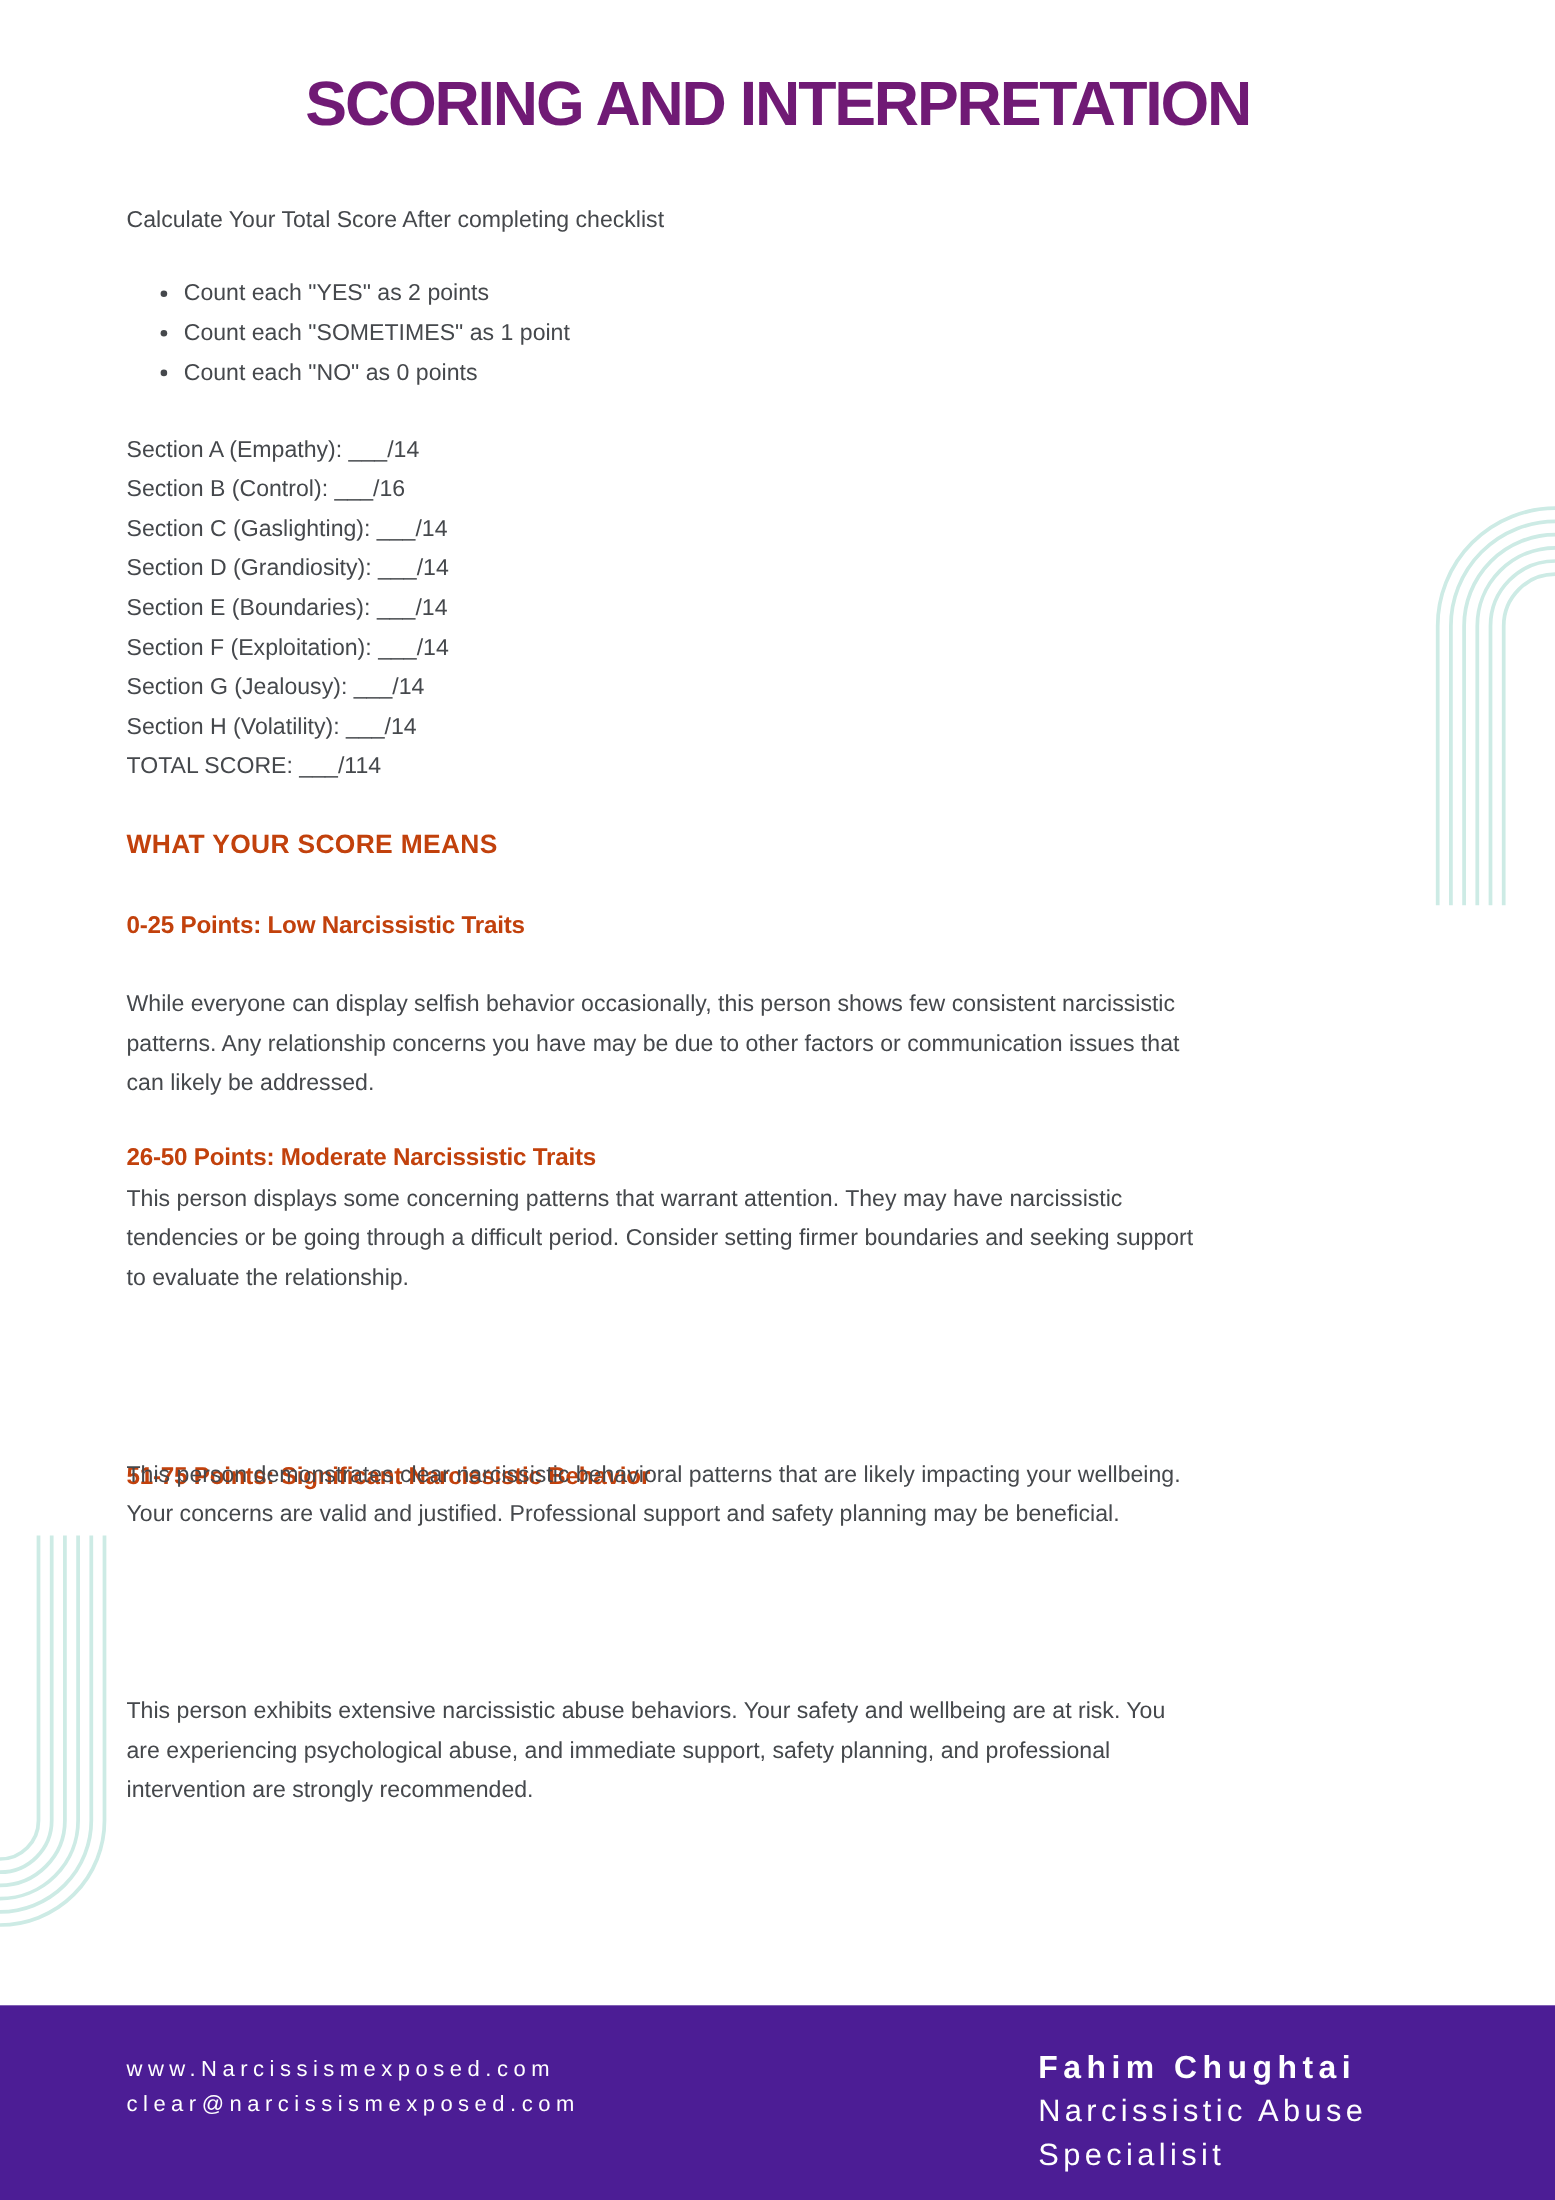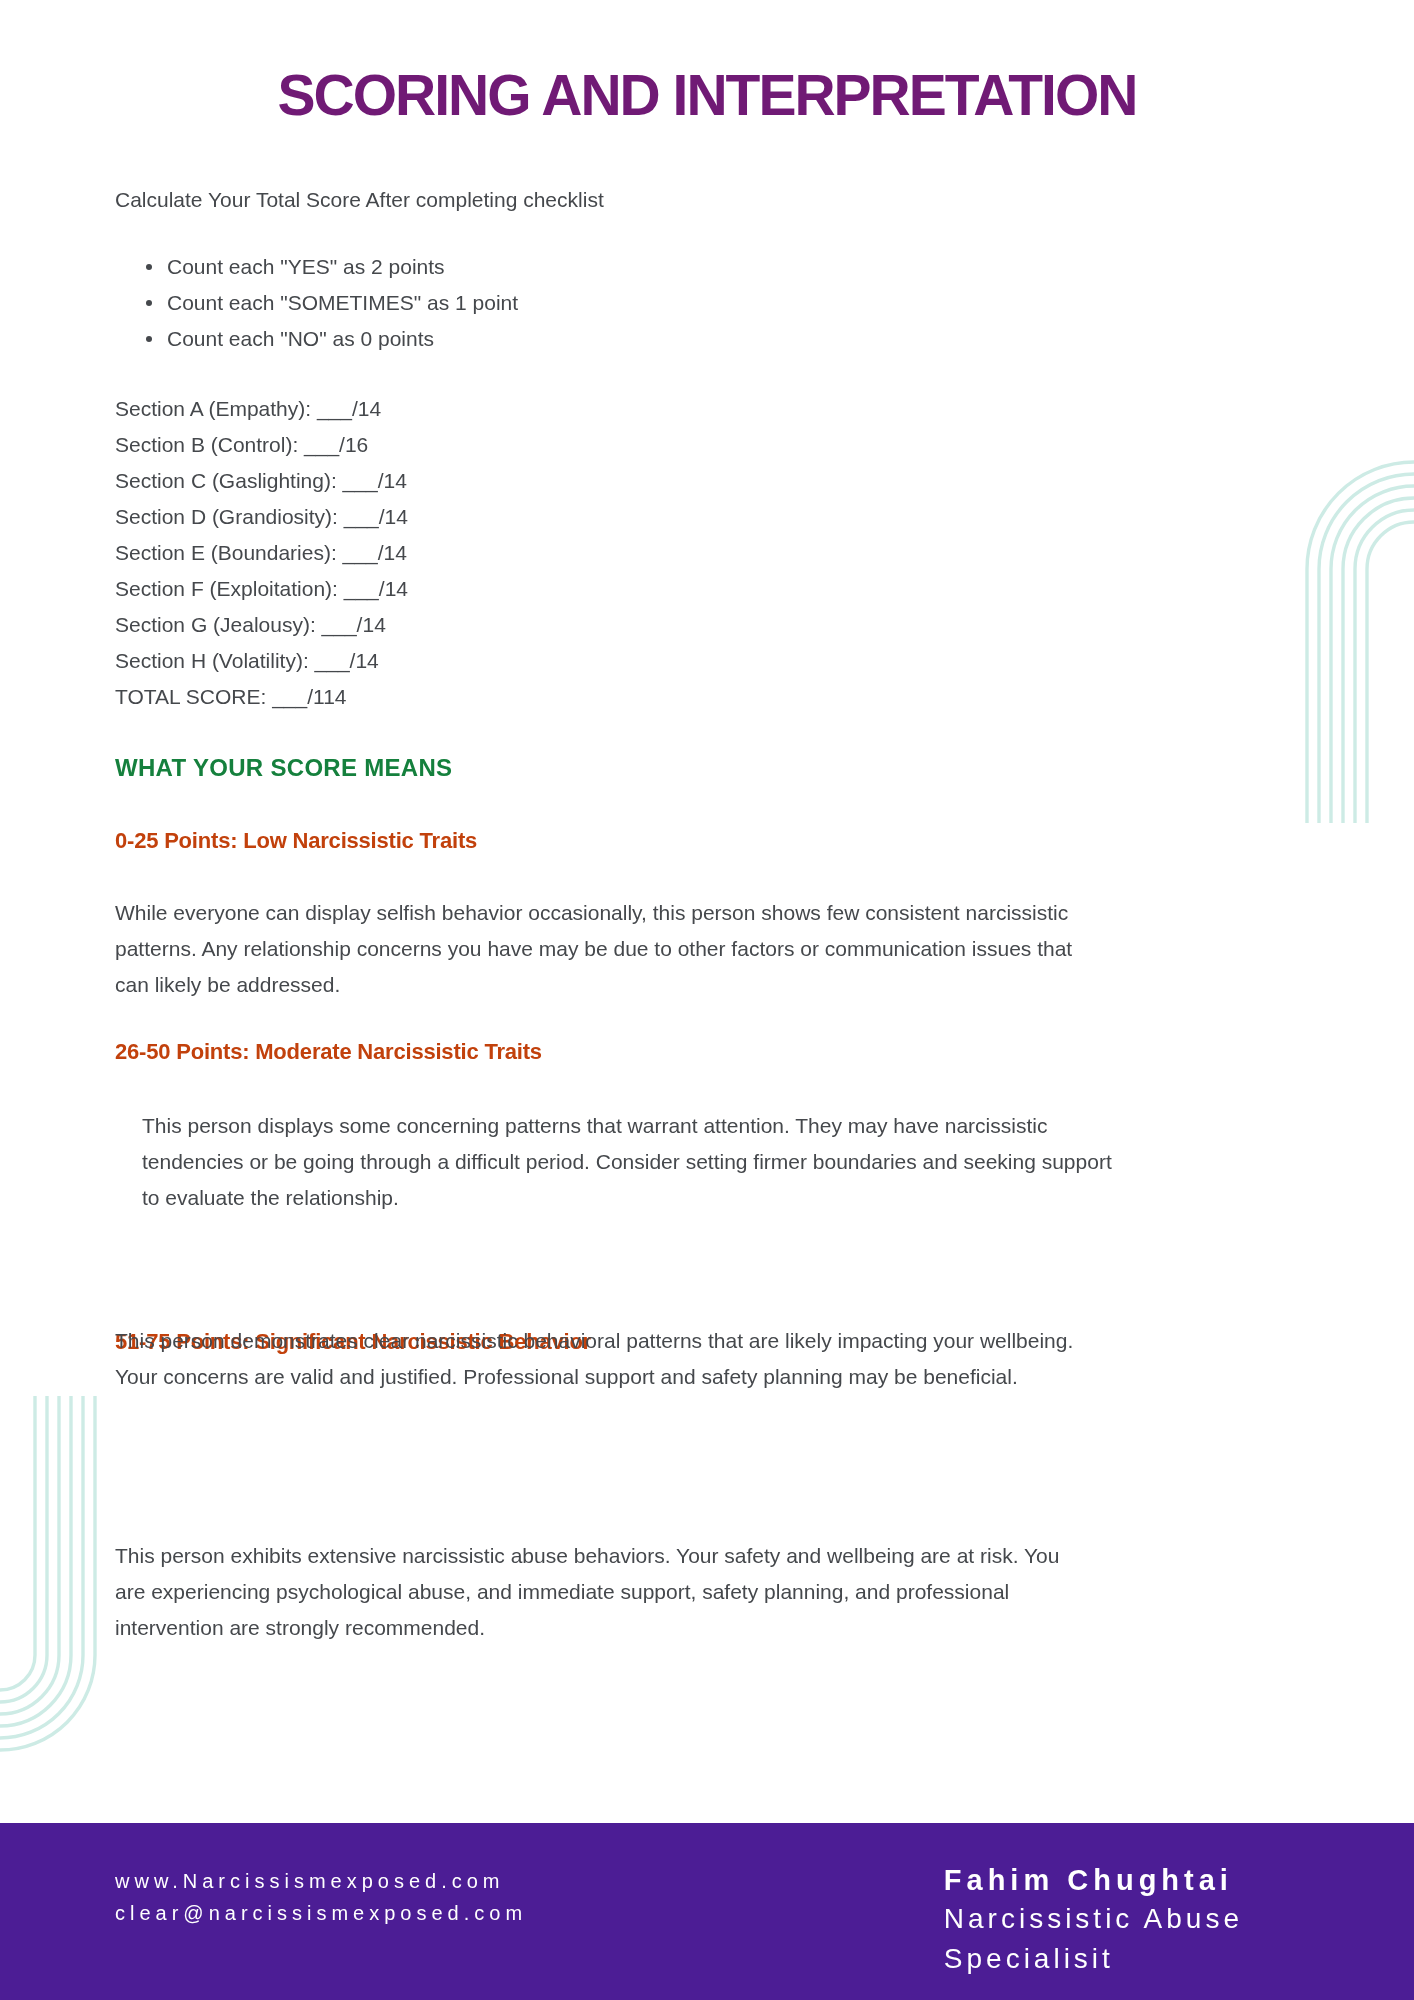--- a/index.html
+++ b/index.html
@@ -67,42 +67,42 @@
     line-height: 36px;
   }
   .means-heading {
     position: absolute;
     top: 751px; left: 115px;
     margin: 0;
     font-size: 24px;
     line-height: 34px;
     font-weight: bold;
     letter-spacing: 0.3px;
-    color: #15803d;
+    color: #c2410c;
   }
   .range-label {
     position: absolute;
     left: 115px;
     margin: 0;
     font-size: 22px;
     line-height: 32px;
     font-weight: bold;
     letter-spacing: -0.2px;
     color: #c2410c;
   }
   .range-desc {
     position: absolute;
     left: 115px;
     width: 970px;
     margin: 0;
     font-size: 21px;
     line-height: 36px;
   }
   .label-1 { top: 825px; }  .desc-1 { top: 895px; }
-  .label-2 { top: 1036px; } .desc-2 { top: 1108px; margin-left: 27px; }
+  .label-2 { top: 1036px; } .desc-2 { top: 1072px; }
   .label-3 { top: 1326px; } .desc-3 { top: 1323px; }
   .label-4 { top: 1465px; } .desc-4 { top: 1538px; }
   .footer {
     position: absolute;
     left: 0; top: 1823px;
     width: 1414px; height: 228px;
     background: #4c1d95;
     color: #ffffff;
   }
   .footer-contact {

